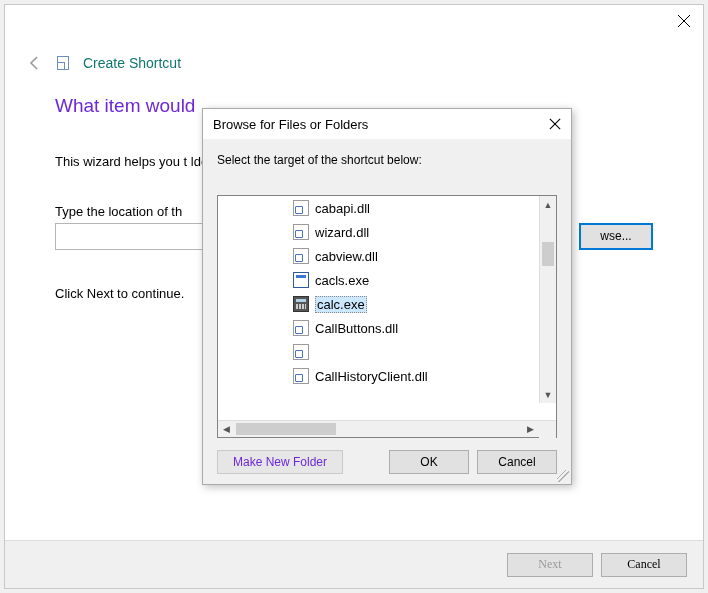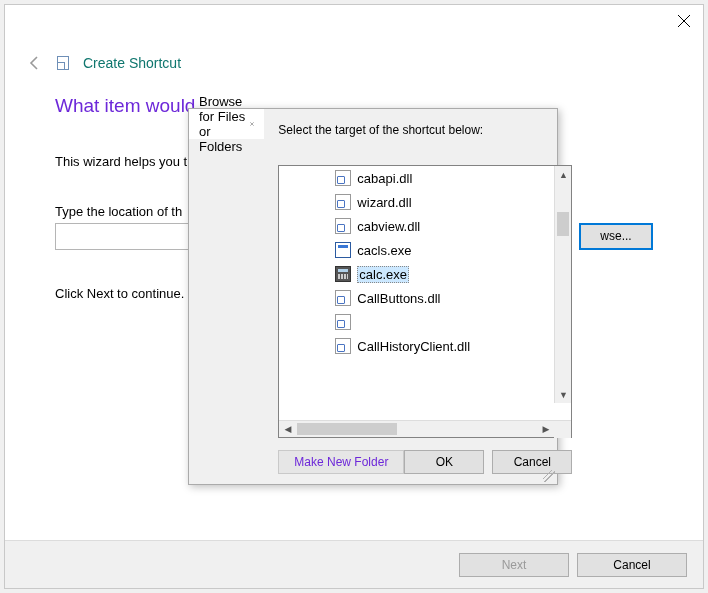--- a/index.html
+++ b/index.html
@@ -87,39 +87,39 @@
       height: 48px;
       background: #f0f0f0;
       border-top: 1px solid #dcdcdc;
       display: flex;
       justify-content: flex-end;
       align-items: center;
       padding-right: 16px;
       gap: 8px;
     }
     .winbtn {
-      width: 110px; height: 24px;
+      width: 86px; height: 24px;
       background: #e1e1e1;
       border: 1px solid #adadad;
-      font-family: Liberation Sans, sans-serif;
+      font-family: Liberation Serif, serif;
       font-size: 12px;
       color: #000;
     }
     .winbtn.disabled { color: #9a9a9a; }
 
     
     .dialog {
       position: absolute;
-      left: 188px; top: 108px;
+      left: 202px; top: 108px;
       width: 370px; height: 377px;
       background: #f0f0f0;
       border: 1px solid #aaaaaa;
       box-shadow: 2px 2px 8px rgba(0,0,0,0.25);
       display: flex;
-      flex-direction: row;
+      flex-direction: column;
     }
     .dlg-titlebar {
       height: 30px;
       background: #ffffff;
       display: flex;
       align-items: center;
       justify-content: space-between;
       padding: 0 10px;
       font-size: 13px;
     }
@@ -140,21 +140,21 @@
     }
     .tree-list {
       flex: 1;
       overflow: hidden;
       position: relative;
     }
     .file-row {
       display: flex;
       align-items: center;
       height: 24px;
-      padding-left: 56px;
+      padding-left: 75px;
       gap: 6px;
       font-size: 13px;
     }
     .file-row.selected .file-label {
       background: #cce8ff;
       border: 1px dotted #888;
       padding: 0 1px;
     }
     .file-icon {
       width: 16px; height: 16px;

